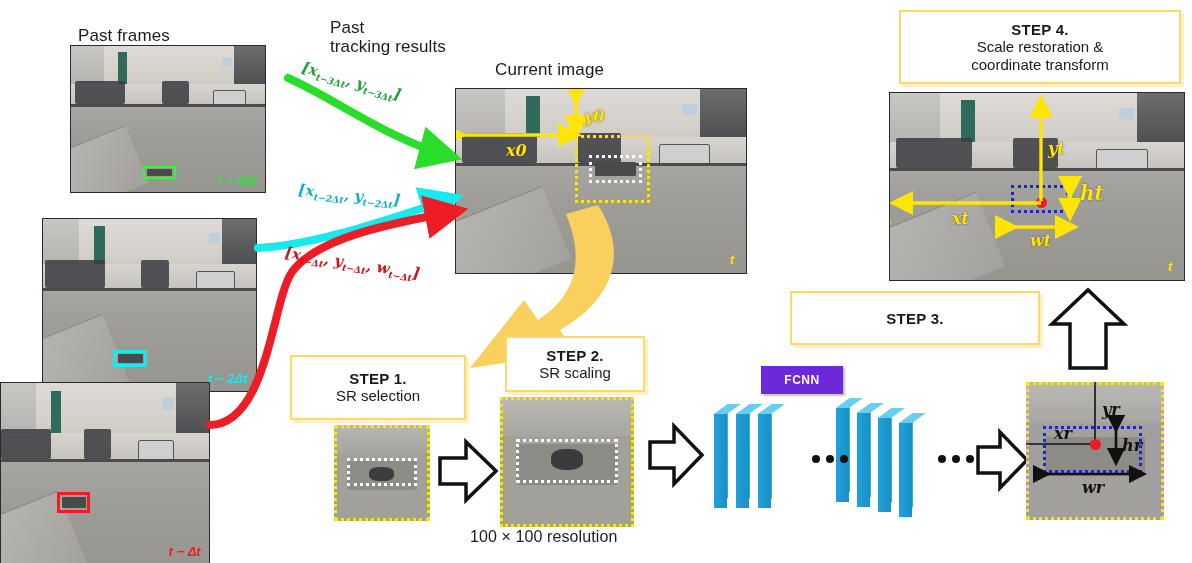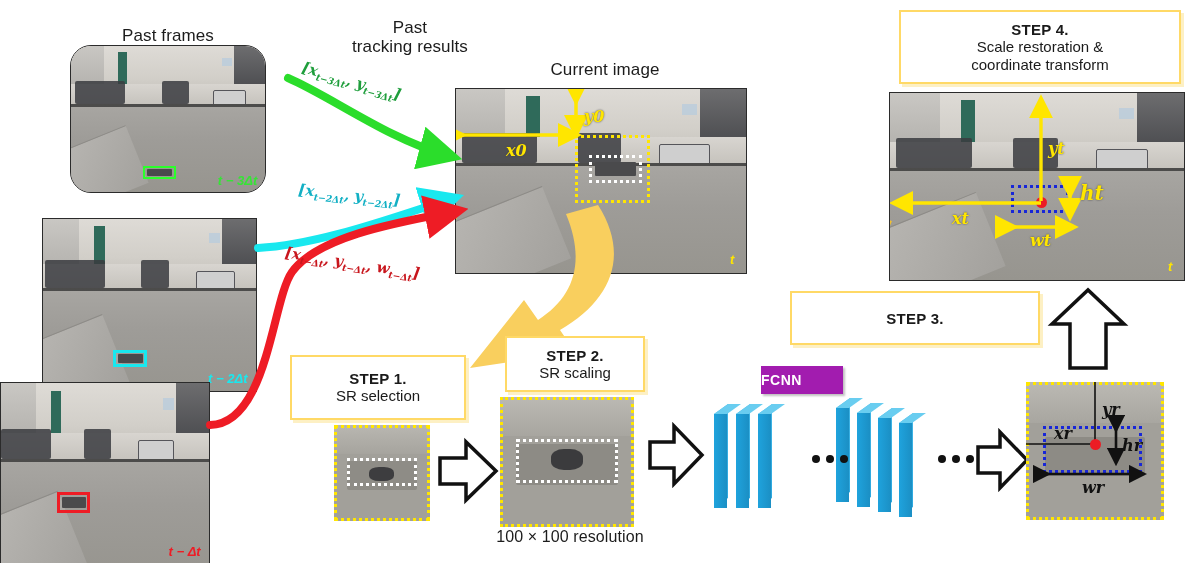--- a/index.html
+++ b/index.html
@@ -6,21 +6,21 @@
   html,body{margin:0;padding:0;background:#ffffff;}
   body{
     width:1192px;height:563px;position:relative;overflow:hidden;
     font-family:"Liberation Sans","DejaVu Sans",sans-serif;
     color:#1a1a1a;
   }
   .abs{position:absolute;}
 
   
   .heading{
-    font-size:17px;color:#1c1c1c;text-align:center;line-height:1.12;
+    font-size:17px;color:#1c1c1c;line-height:1.12;
     white-space:pre-line;letter-spacing:.1px;
   }
 
   
   .photo{
     position:absolute;overflow:hidden;background:#9a9a98;
     border:1px solid #2b2b2b;box-sizing:border-box;
   }
   .photo .sky{position:absolute;left:0;top:0;width:100%;height:40%;
      background:linear-gradient(180deg,#dedbd6 0%,#d2cfc9 55%,#bfbcb6 100%);}
@@ -70,23 +70,23 @@
   }
   .stepbox .t1{font-weight:bold;font-size:15px;letter-spacing:.3px;}
   .stepbox .t2{font-size:15px;line-height:1.15;text-align:center;white-space:pre-line;}
 
   
   .formula{position:absolute;font-style:italic;font-weight:bold;
     white-space:nowrap;font-family:"DejaVu Serif",serif;}
   .formula sub{font-size:.62em;font-style:italic;font-weight:bold;}
 
   
-  .fcnn-label{position:absolute;background:#a21caf;color:#fff;font-weight:bold;
-    font-size:14px;letter-spacing:.5px;display:flex;align-items:center;
-    justify-content:flex-start;box-shadow:2px 2px 2px rgba(0,0,0,.25);}
+  .fcnn-label{position:absolute;background:#6d28d9;color:#fff;font-weight:bold;
+    font-size:12px;letter-spacing:.5px;display:flex;align-items:center;
+    justify-content:center;box-shadow:2px 2px 2px rgba(0,0,0,.25);}
   .dots{position:absolute;display:flex;gap:6px;align-items:center;}
   .dots i{width:8px;height:8px;border-radius:50%;background:#111;display:block;}
 
   
   .ylab{position:absolute;color:#ffe600;font-style:italic;font-weight:bold;
     font-family:"DejaVu Serif",serif;text-shadow:0 0 2px #444;white-space:nowrap;}
   .klab{position:absolute;color:#111;font-style:italic;font-weight:bold;
     font-family:"DejaVu Serif",serif;white-space:nowrap;}
   .reddot{position:absolute;background:#ec1c24;border-radius:50%;}
   svg{overflow:visible;}
@@ -96,21 +96,21 @@
 
 <div class="heading abs" style="left:78px;top:26px;width:180px;">Past frames</div>
 
 <div class="heading abs" style="left:330px;top:18px;width:160px;">Past
 tracking results</div>
 
 <div class="heading abs" style="left:495px;top:60px;width:220px;">Current  image</div>
 
 <div class="heading abs" style="left:470px;top:528px;width:200px;font-size:16px;">100 × 100 resolution</div>
 
-<div class="photo" style="left:70px;top:45px;width:196px;height:148px;border-radius:21px;">
+<div class="photo" style="left:70px;top:45px;width:196px;height:148px;">
   <div class="sky"></div>
   <div class="bldgL"></div>
   <div class="bldgR"></div>
   <div class="door"></div>
   <div class="wall"></div>
   <div class="smallsign"></div>
   <div class="bikes" style="left:2%;width:26%;"></div>
   <div class="bikes" style="left:47%;width:14%;"></div>
   <div class="scoot" style="left:73%;top:30%;width:16%;height:10%;"></div>
   <div class="ground"></div>

